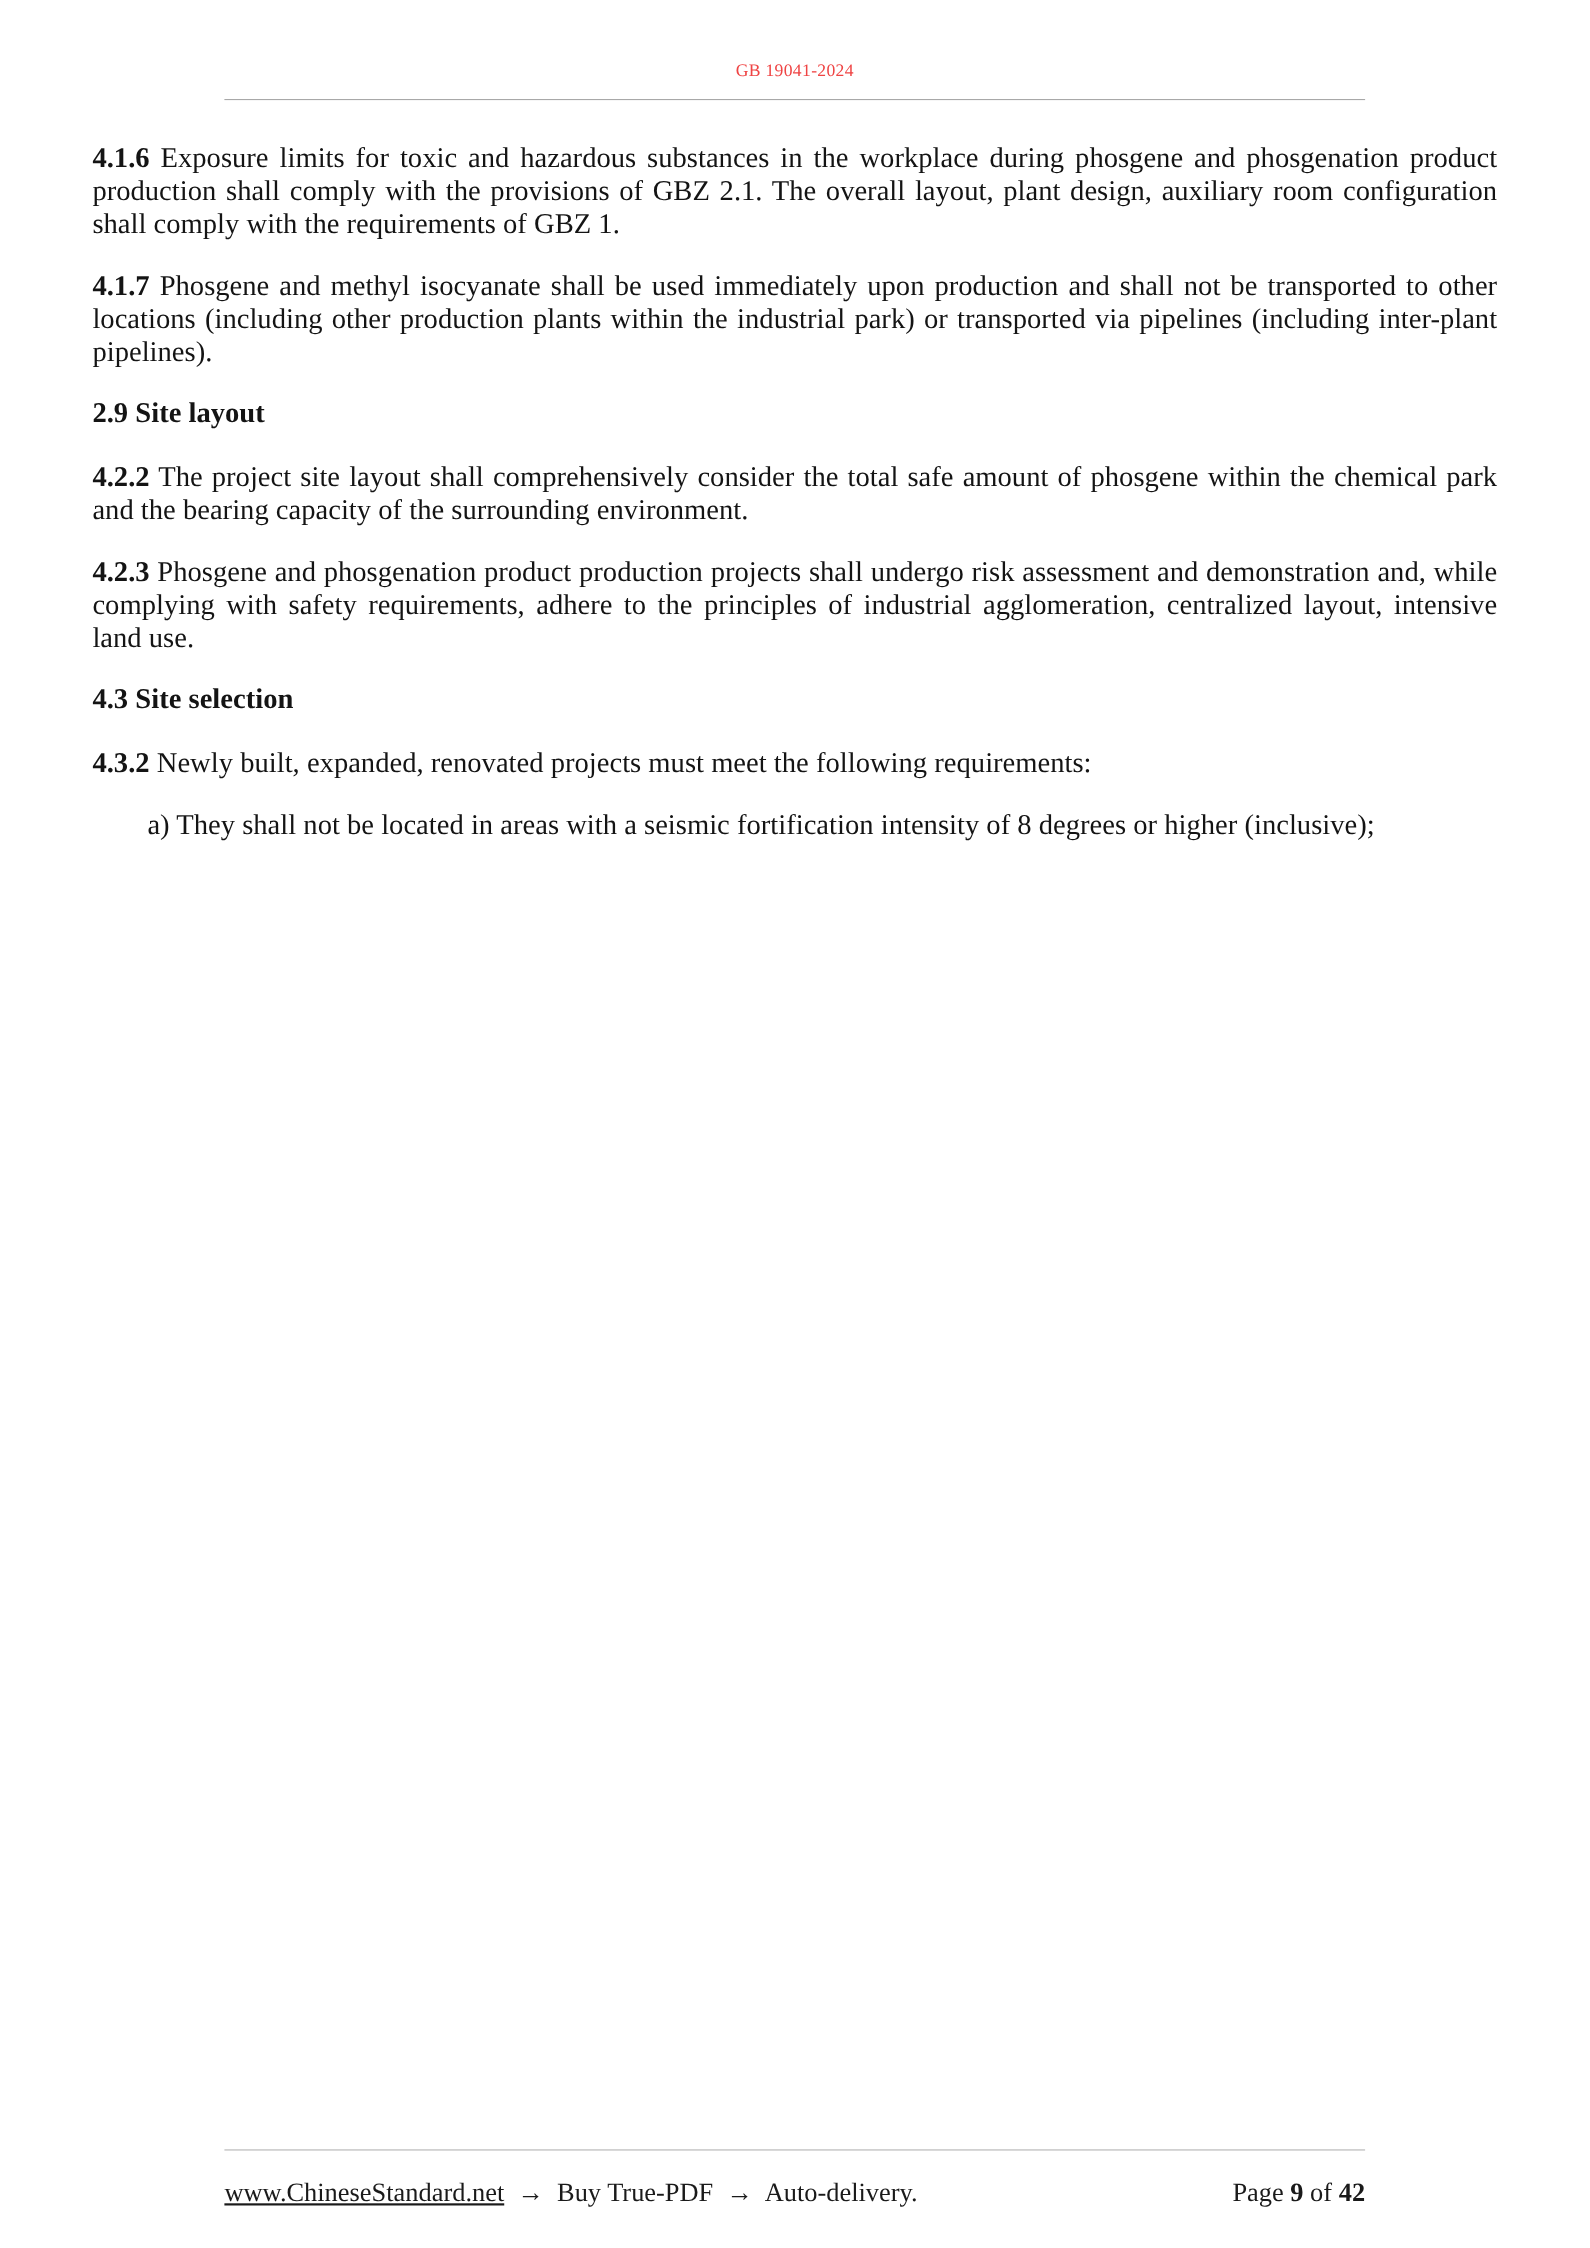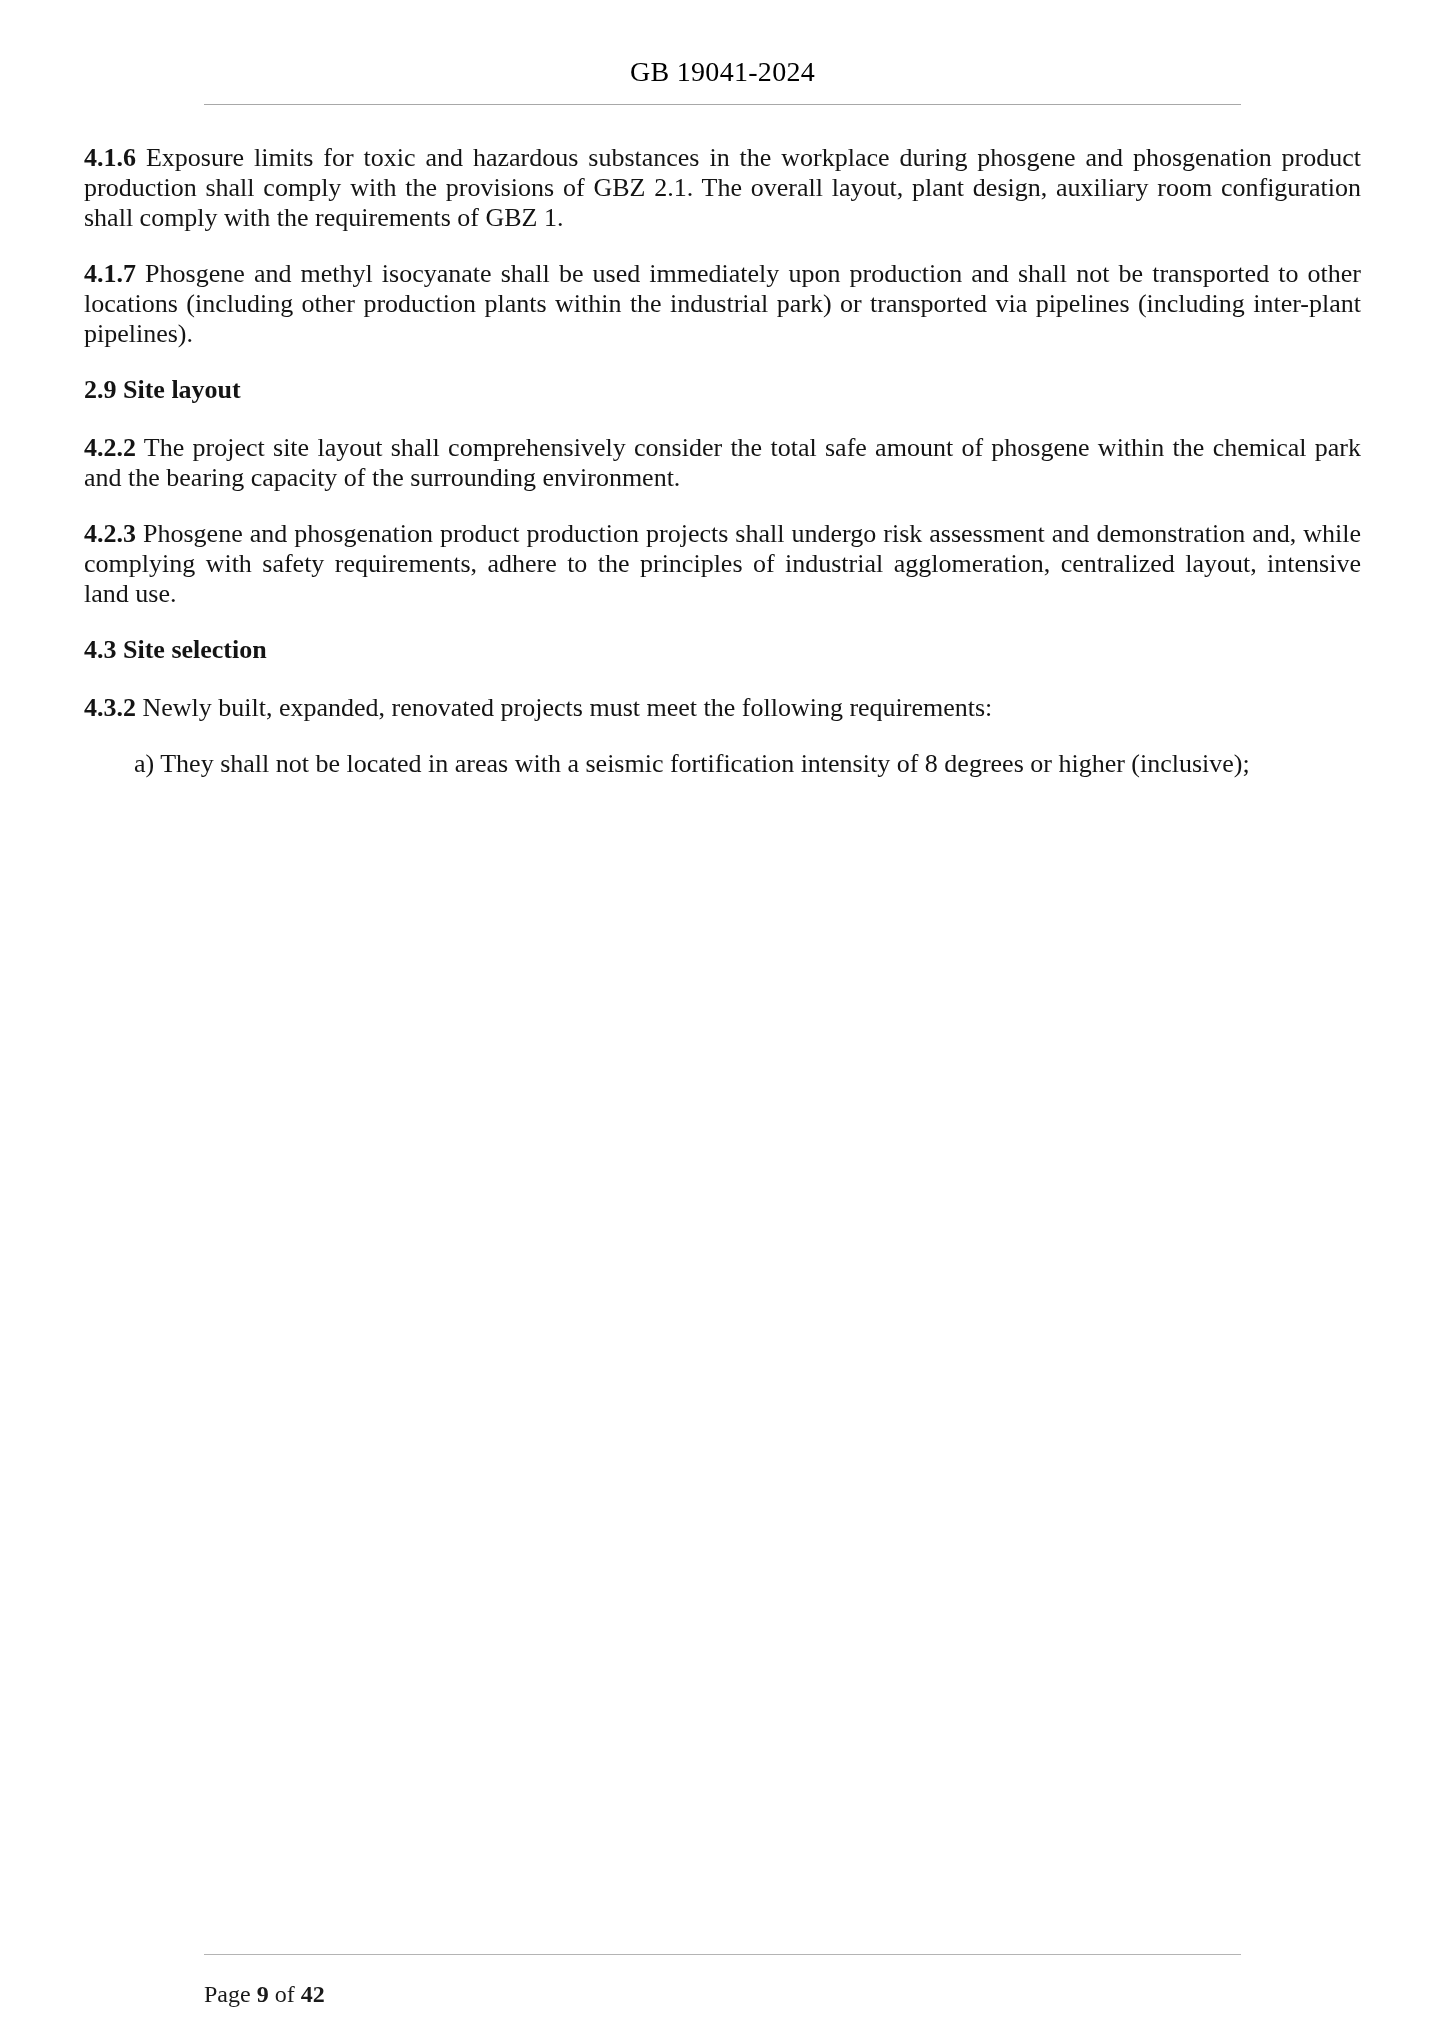--- a/index.html
+++ b/index.html
@@ -8,21 +8,21 @@
     position: relative;
     width: 1445px;
     height: 2044px;
     margin: 0 auto;
     background: #ffffff;
     font-family: "Liberation Serif", "DejaVu Serif", serif;
     color: #141414;
     overflow: hidden;
   }
   .page-header { padding: 56px 204px 0; }
-  .header-title { text-align: center; font-size: 28px; color: #000000; letter-spacing: 0.3px; }
+  .header-title { text-align: center; font-size: 16px; color: #ef4444; letter-spacing: 0.3px; }
   .header-rule { margin-top: 16px; border-bottom: 1.5px solid #a8a8a8; }
   .content { padding: 38px 84px 0; }
   .para, .list-item {
     font-size: 26px;
     line-height: 30px;
     text-align: justify;
     margin-bottom: 26px;
   }
   .heading {
     font-size: 26px;
@@ -75,20 +75,27 @@
     <p class="para"><span class="num">4.3.2</span><span> Newly built, expanded, renovated projects must meet the following requirements:</span></p>
 
     <p class="list-item"><span>a)</span><span> They shall not be located in areas with a seismic fortification intensity of 8 degrees or higher (inclusive);</span></p>
 
 
   </main>
 
   <footer class="page-footer">
     <div class="footer-rule"></div>
     <div class="footer-row">
+      <div class="footer-left">
+        <span class="site-link">www.ChineseStandard.net</span>
+        <span class="arrow">→</span>
+        <span>Buy True-PDF</span>
+        <span class="arrow">→</span>
+        <span>Auto-delivery.</span>
+      </div>
       <div class="footer-right">
         <span>Page</span>
         <span class="bold">9</span>
         <span>of</span>
         <span class="bold">42</span>
       </div>
     </div>
   </footer>
 
 </div>

